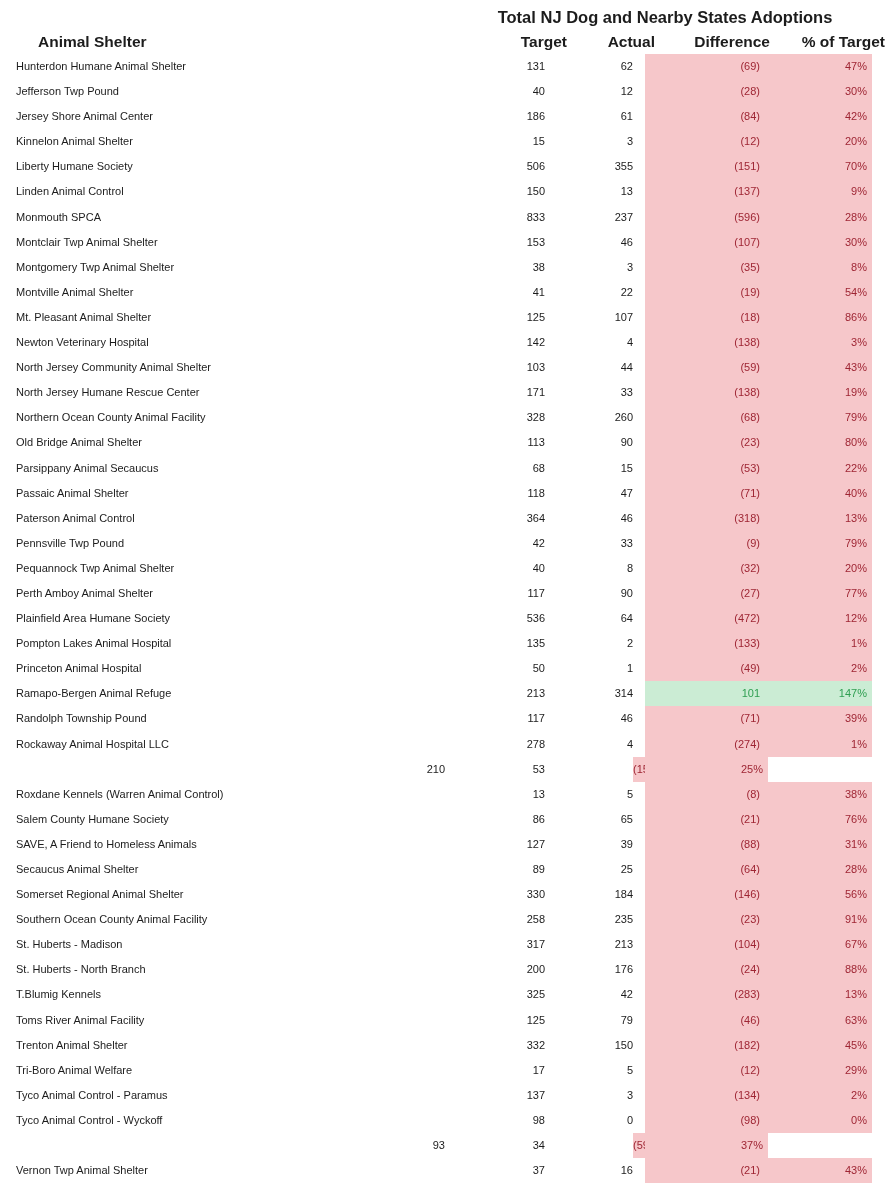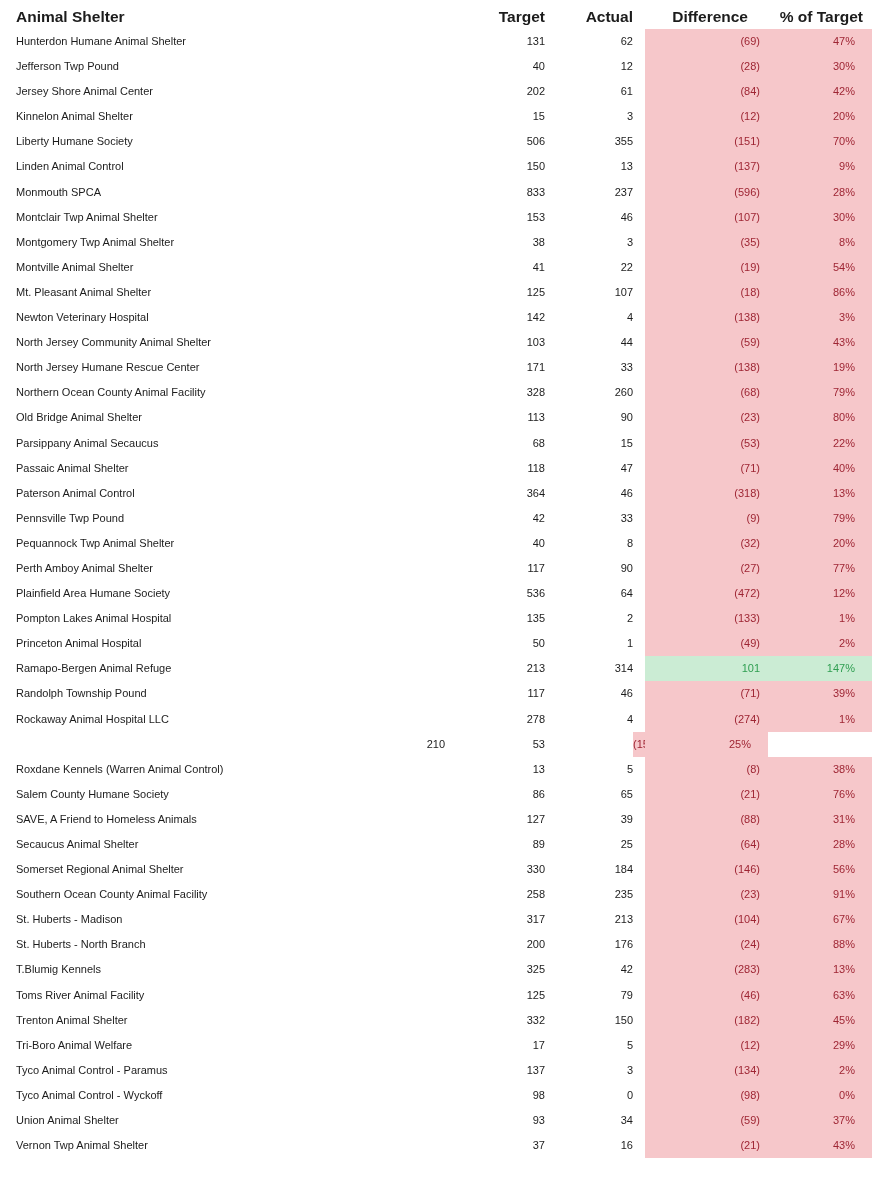--- a/index.html
+++ b/index.html
@@ -7,36 +7,39 @@
     --pos-bg:#cbecd4; --pos-text:#2f9e51;
     --text:#1c1c1c;
     --cols:445px 100px 88px 12px 123px 104px 13px;
   }
   *{box-sizing:border-box;margin:0;padding:0;}
   html,body{width:885px;height:1200px;background:#ffffff;overflow:hidden;}
   body{font-family:"Liberation Sans","DejaVu Sans",sans-serif;color:var(--text);padding-top:5px;}
   .grid-row{display:grid;grid-template-columns:var(--cols);align-items:center;}
   .title-row{height:25px;line-height:25px;}
   .table-title{grid-column:2 / 8;text-align:center;font-weight:bold;font-size:16.5px;white-space:nowrap;}
-  .header-row{height:24px;line-height:24px;font-weight:bold;font-size:15.5px;}
+  .header-row{height:24px;line-height:24px;font-weight:bold;font-size:15.5px;padding-left:22px;}
   .data-row{height:25.1px;line-height:25.1px;font-size:11px;}
   .c-name{padding-left:16px;text-align:left;white-space:nowrap;overflow:hidden;}
   .c-num{text-align:right;font-variant-numeric:tabular-nums;}
   .c-diff{text-align:right;padding-right:8px;}
-  .c-pct{text-align:right;padding-right:17px;}
+  .c-pct{text-align:right;padding-right:5px;}
   .header-row .c-diff{padding-right:20px;}
   .header-row .c-pct{padding-right:9px;}
   .hl.neg{background:var(--neg-bg);color:var(--neg-text);}
   .hl.pos{background:var(--pos-bg);color:var(--pos-text);}
 </style>
 </head>
 <body>
 
 <div>
 
+  <div class="grid-row title-row">
+    <div class="table-title">Total NJ Dog and Nearby States Adoptions</div>
+  </div>
 
   <div class="grid-row header-row">
     <div class="c-name">Animal Shelter</div>
     <div class="c-num">Target</div>
     <div class="c-num">Actual</div>
     <div></div>
     <div class="c-num c-diff">Difference</div>
     <div class="c-num c-pct">% of Target</div>
     <div></div>
   </div>
@@ -57,21 +60,21 @@
     <div class="c-num">40</div>
     <div class="c-num">12</div>
     <div></div>
     <div class="c-num c-diff hl hl-diff neg">(28)</div>
     <div class="c-num c-pct hl hl-pct neg">30%</div>
     <div></div>
   </div>
 
   <div class="grid-row data-row">
     <div class="c-name">Jersey Shore Animal Center</div>
-    <div class="c-num">202</div>
+    <div class="c-num">186</div>
     <div class="c-num">61</div>
     <div></div>
     <div class="c-num c-diff hl hl-diff neg">(84)</div>
     <div class="c-num c-pct hl hl-pct neg">42%</div>
     <div></div>
   </div>
 
   <div class="grid-row data-row">
     <div class="c-name">Kinnelon Animal Shelter</div>
     <div class="c-num">15</div>
@@ -465,21 +468,20 @@
     <div class="c-name">Tyco Animal Control - Wyckoff</div>
     <div class="c-num">98</div>
     <div class="c-num">0</div>
     <div></div>
     <div class="c-num c-diff hl hl-diff neg">(98)</div>
     <div class="c-num c-pct hl hl-pct neg">0%</div>
     <div></div>
   </div>
 
   <div class="grid-row data-row">
-    <div class="c-name">Union Animal Shelter</div>
     <div class="c-num">93</div>
     <div class="c-num">34</div>
     <div></div>
     <div class="c-num c-diff hl hl-diff neg">(59)</div>
     <div class="c-num c-pct hl hl-pct neg">37%</div>
     <div></div>
   </div>
 
   <div class="grid-row data-row">
     <div class="c-name">Vernon Twp Animal Shelter</div>

